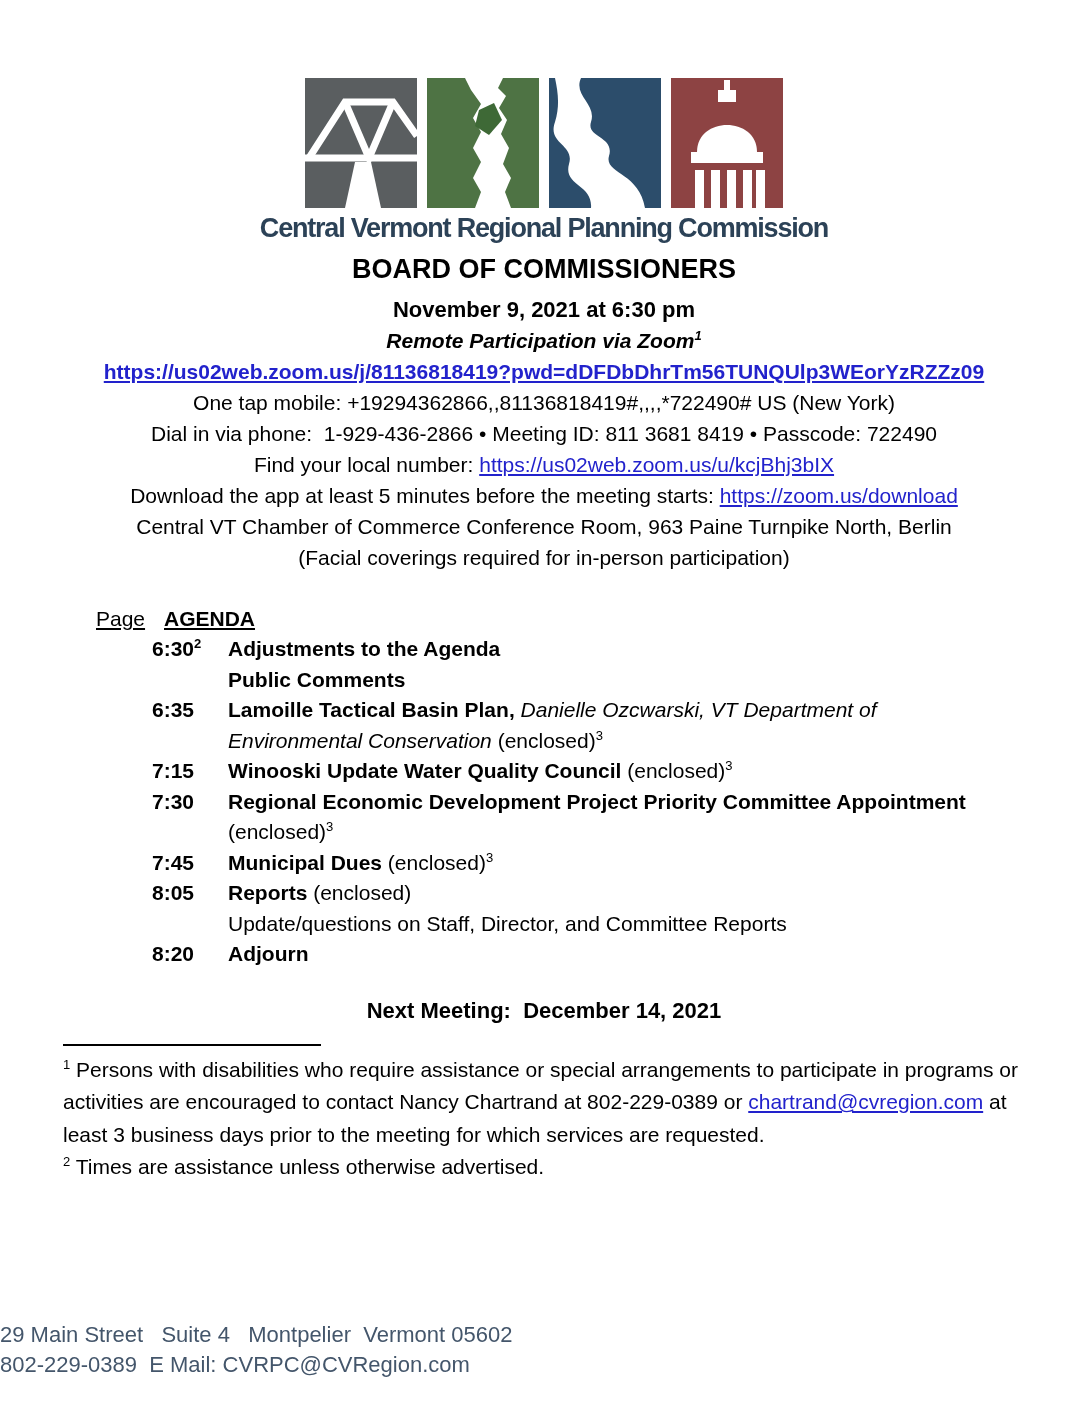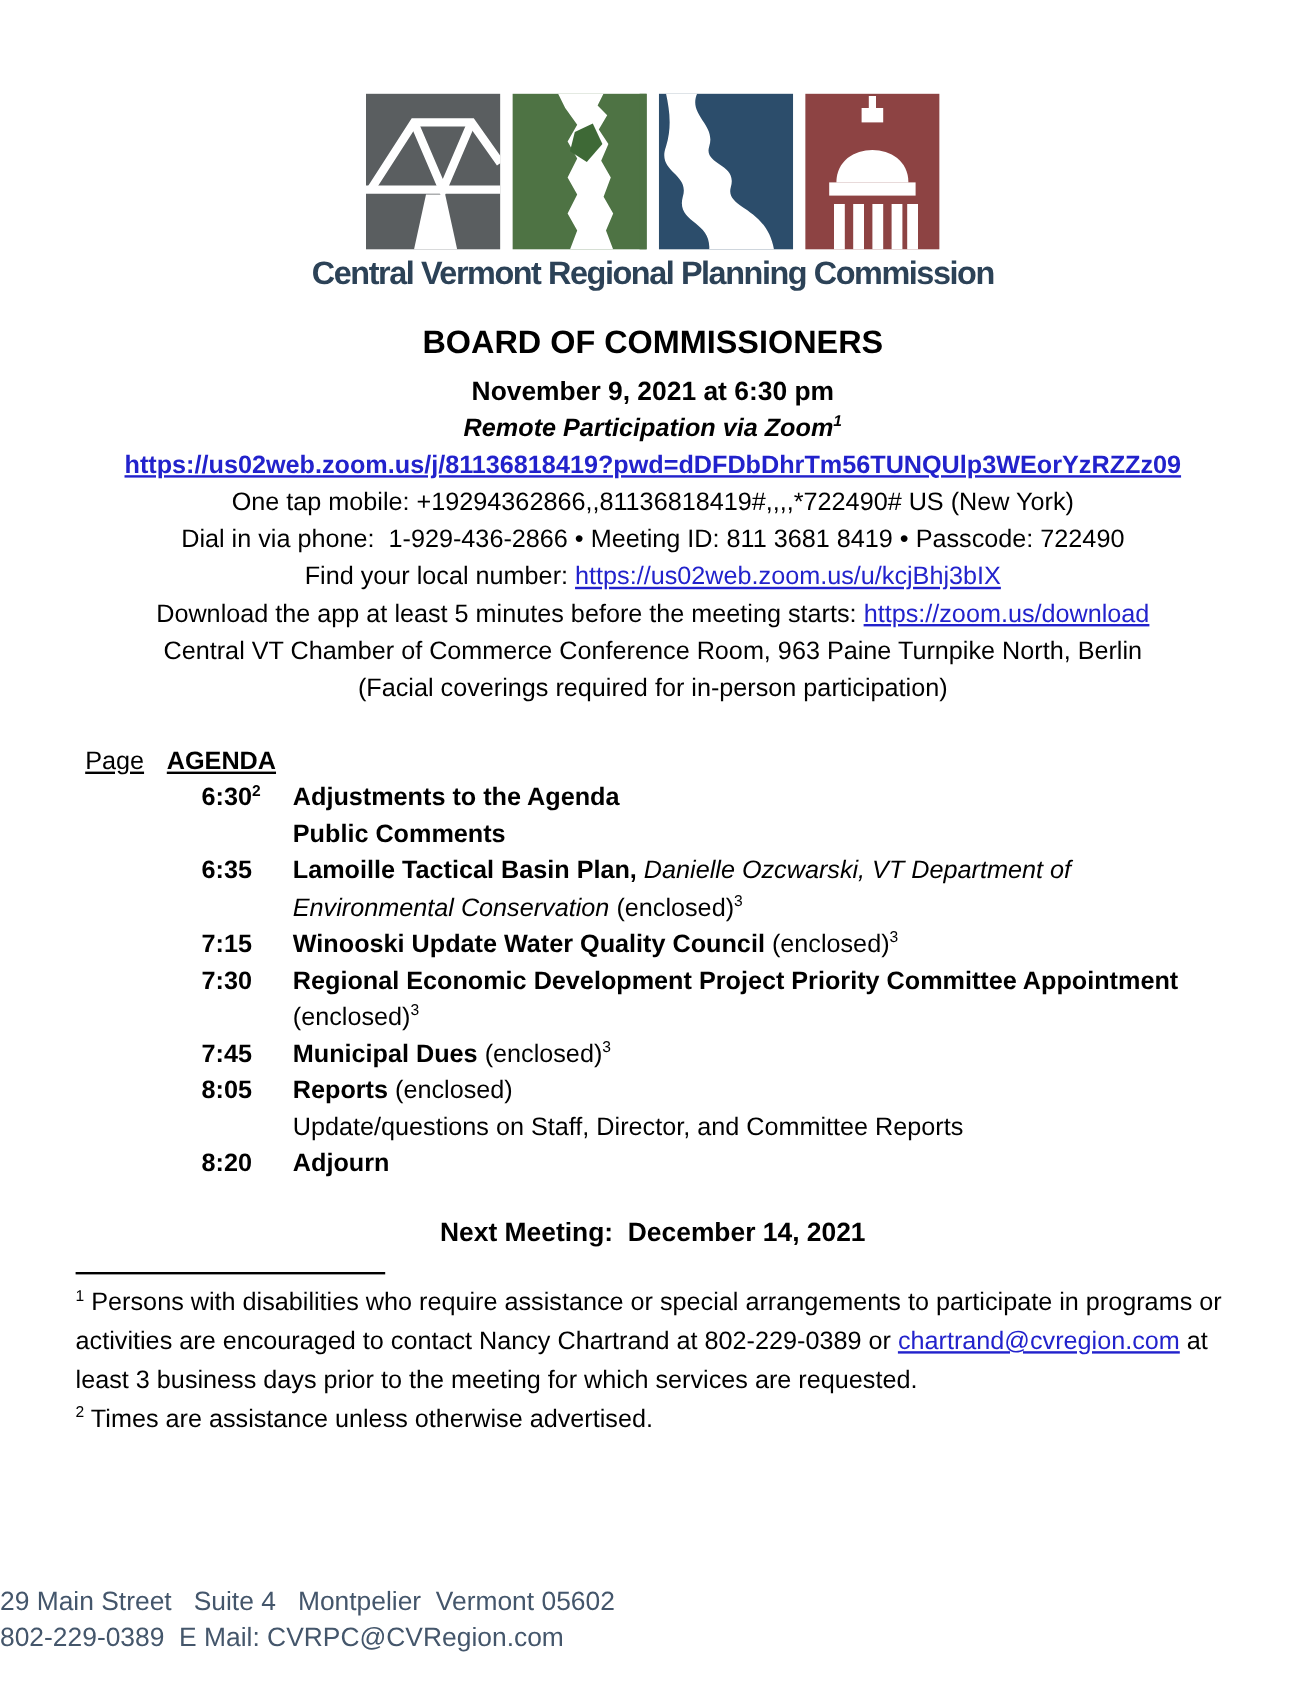--- a/index.html
+++ b/index.html
@@ -30,36 +30,36 @@
 
   
   .logo-block{text-align:center;}
   .logo-panels{display:flex;gap:10px;justify-content:center;}
   .logo-panels svg{display:block;}
   .logo-name{
     margin-top:3px;
     font-size:27px;font-weight:700;letter-spacing:-1.2px;
     color:var(--logo-text);
     line-height:34px;
-    margin-bottom:24px;
+    margin-bottom:8px;
   }
 
   
   .meeting-head{text-align:center;}
   .mh-line{line-height:31px;}
   .mh-title{font-size:27px;font-weight:700;line-height:32px;margin-bottom:9px;}
   .mh-date{font-size:22px;font-weight:700;}
 
   
   .agenda{margin-top:31px;}
-  .agenda-head{margin-left:8px;line-height:30px;}
+  .agenda-head{margin-left:33px;line-height:30px;}
   .page-label{display:inline-block;width:68px;text-decoration:underline;}
   .agenda-heading{font-weight:700;text-decoration:underline;}
   .agenda-row{display:flex;margin-left:89px;line-height:30.5px;}
-  .agenda-time{width:76px;flex-shrink:0;font-weight:700;margin-left:16px;}
+  .agenda-time{width:76px;flex-shrink:0;font-weight:700;}
   .agenda-text{flex:1;max-width:775px;}
   .agenda-text b{font-weight:700;}
   .agenda-text i{font-style:italic;}
 
   
   .next-meeting{text-align:center;font-weight:700;font-size:22px;margin-top:26px;line-height:30px;}
 
   
   .footnote-sep{border:none;border-top:2px solid #000;width:258px;margin:18px 0 8px 0;}
   .fn{line-height:32.5px;max-width:965px;}

